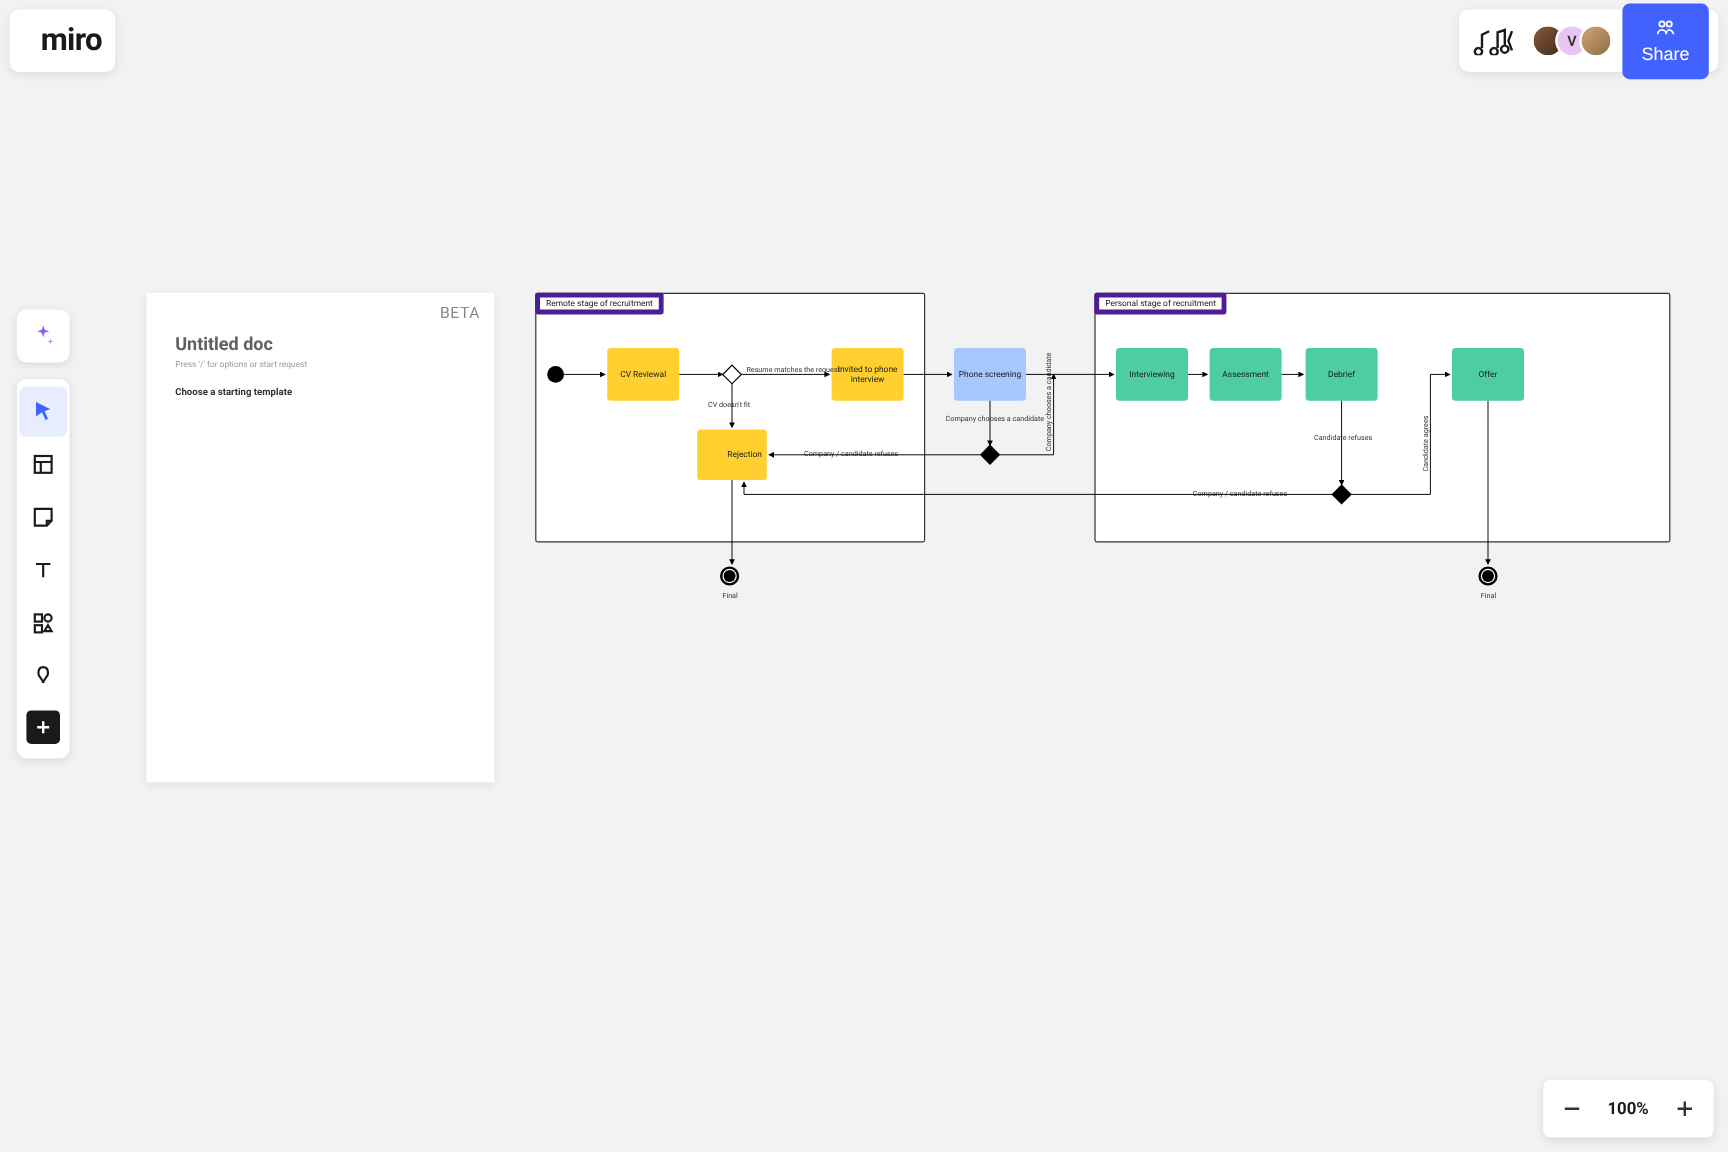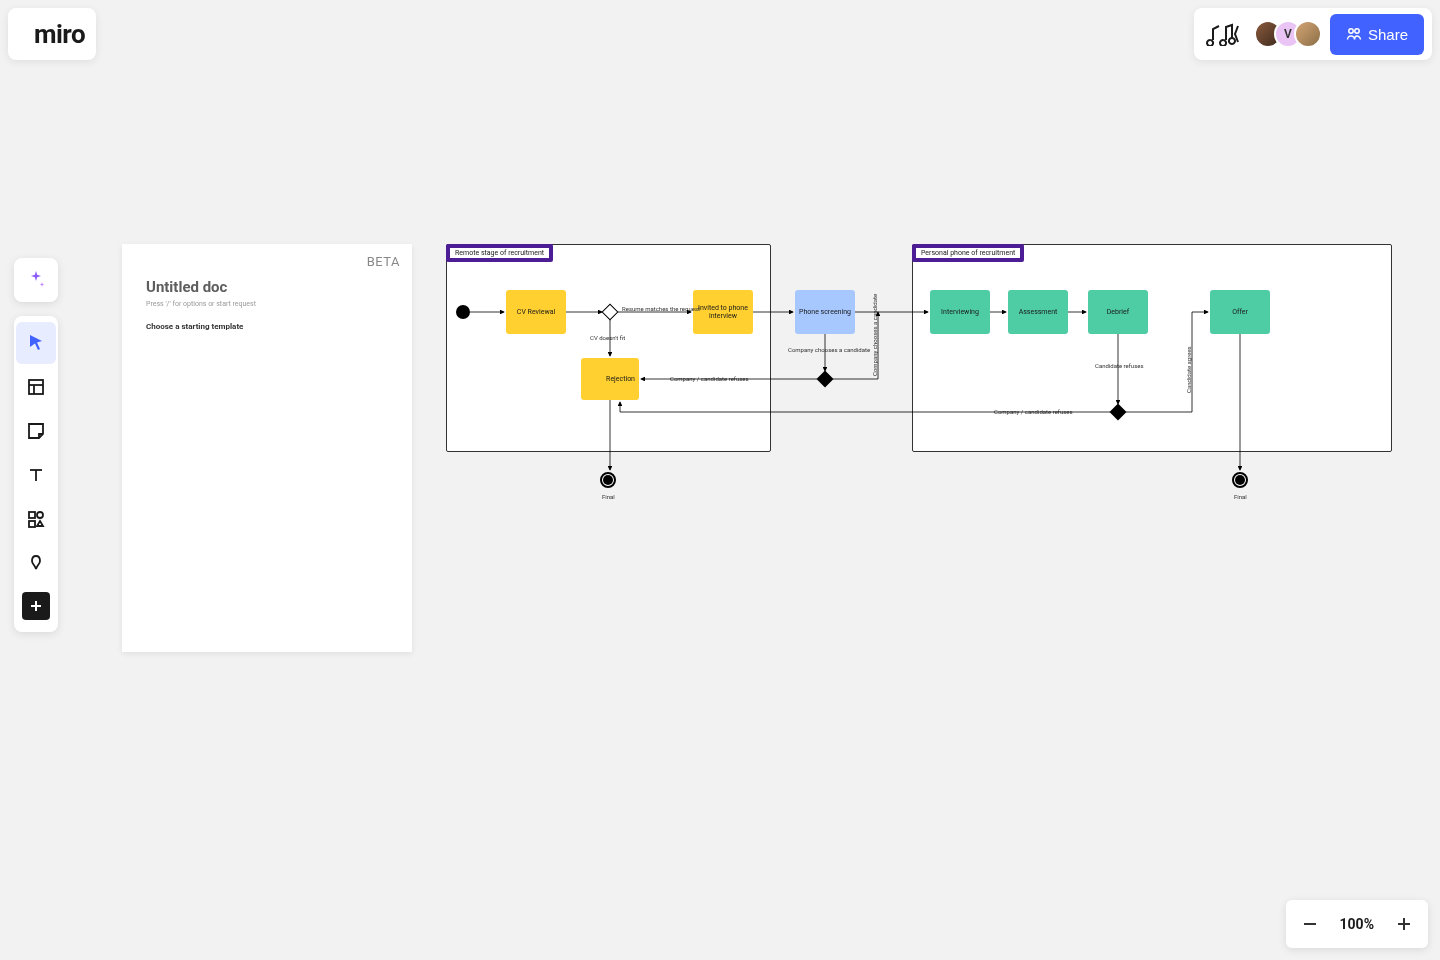--- a/index.html
+++ b/index.html
@@ -74,20 +74,21 @@
     color: #fff;
     border: none;
     border-radius: 6px;
     padding: 12px 16px;
     font-size: 15px;
     font-weight: 500;
     display: flex;
     align-items: center;
     gap: 6px;
     cursor: pointer;
+    flex-direction: column;
   }
 
   
   .toolbar {
     position: absolute;
     left: 14px; top: 256px;
     width: 44px;
     background: #fff;
     border-radius: 8px;
     box-shadow: 0 2px 8px rgba(0,0,0,0.1);
@@ -375,21 +376,21 @@
   <div class="doc-beta">BETA</div>
   <div class="doc-title">Untitled doc</div>
   <div class="doc-hint">Press '/' for options or start request</div>
   <div class="doc-section">Choose a starting template</div>
 </div>
 
 <div class="panel" style="left:446px; top:244px; width:325px; height:208px;">
   <div class="panel-label">Remote stage of recruitment</div>
 </div>
 <div class="panel" style="left:912px; top:244px; width:480px; height:208px;">
-  <div class="panel-label">Personal phone of recruitment</div>
+  <div class="panel-label">Personal stage of recruitment</div>
 </div>
 
 <div class="start-circle" style="left:456px; top:305px;"></div>
 <div class="node yellow" style="left:506px; top:290px; width:60px; height:44px;">
     <span>CV Reviewal</span>
   </div>
 <div class="diamond hollow" style="left:604px; top:306px;"></div>
 <div class="node yellow" style="left:693px; top:290px; width:60px; height:44px;">
     <span>Invited to phone interview</span>
   </div>

